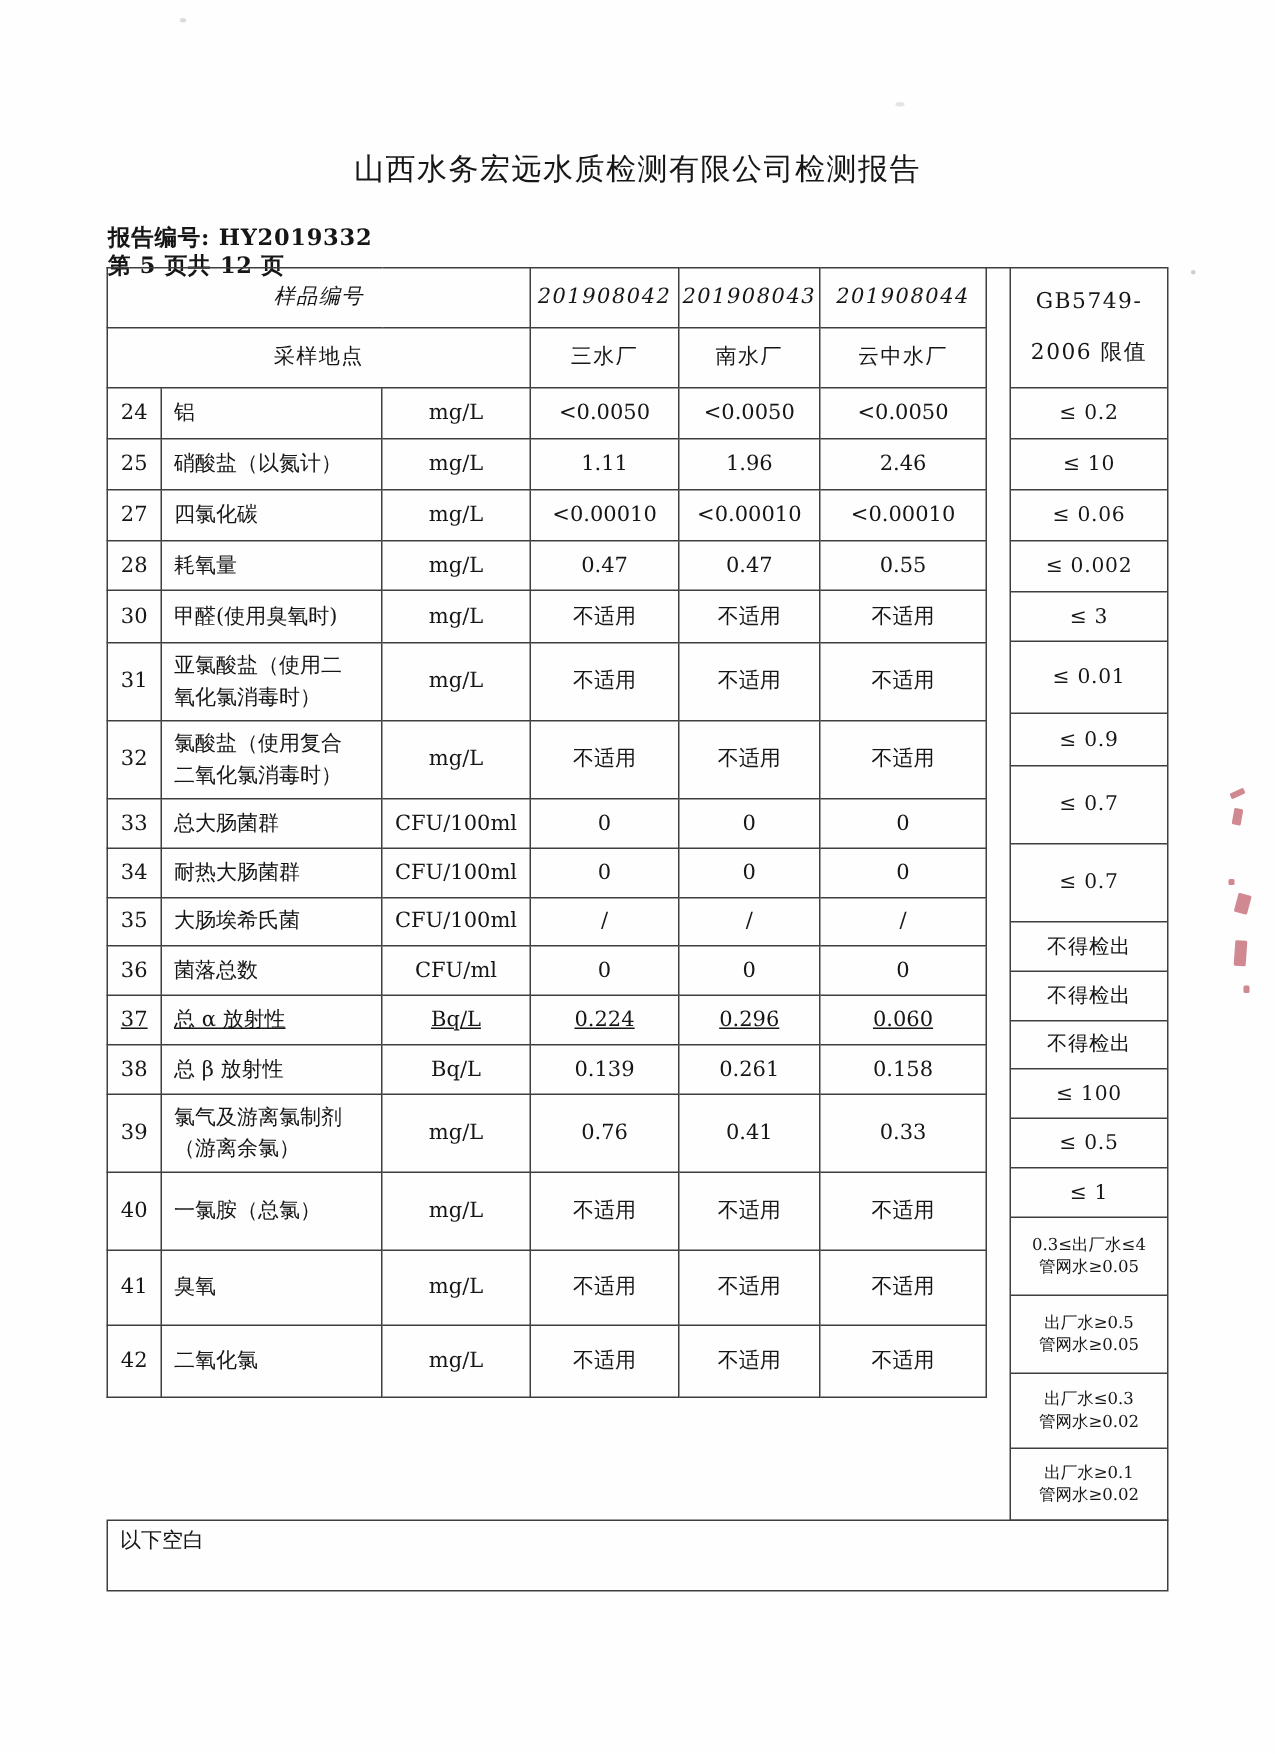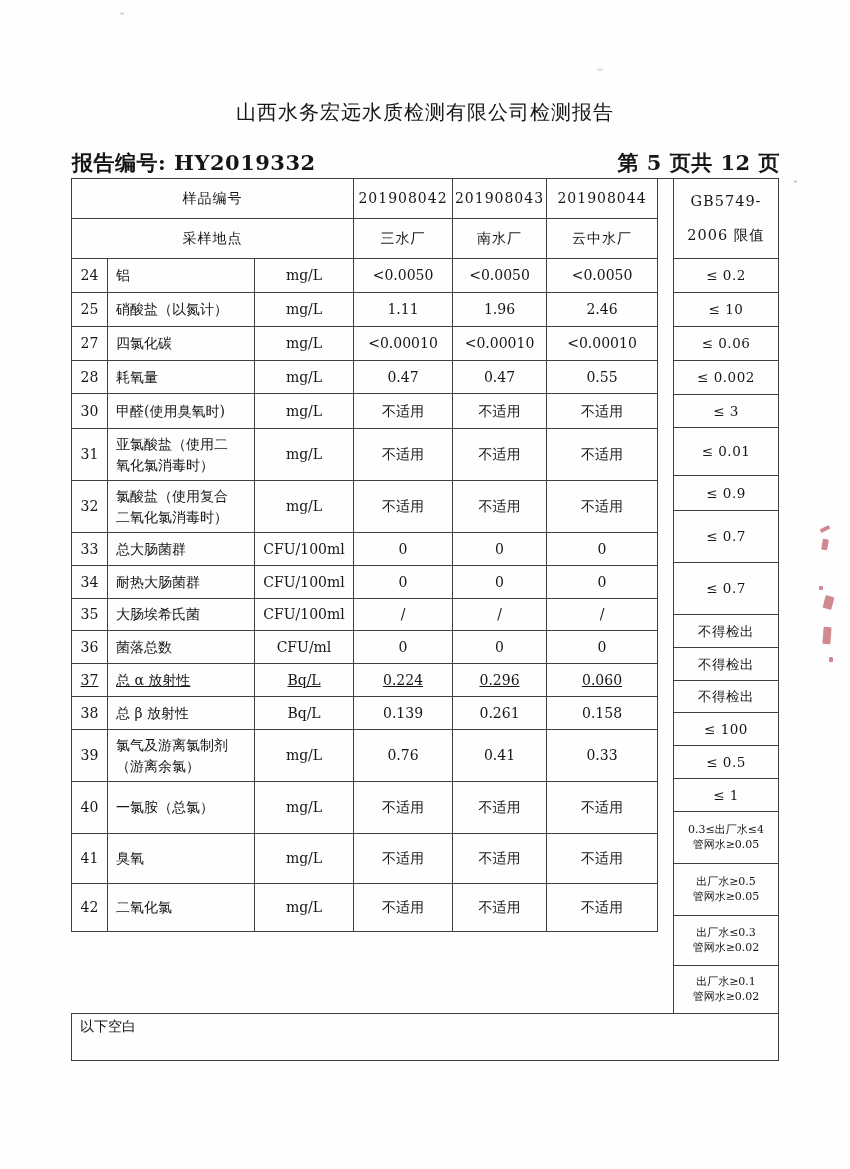--- a/index.html
+++ b/index.html
@@ -19,21 +19,21 @@
   
   .title{
     position:absolute;left:0;top:99px;width:100%;
     text-align:center;
     font-family:"DejaVu Sans","Liberation Sans",sans-serif;
     font-size:20px;font-weight:400;letter-spacing:1px;
   }
   .meta{
     position:absolute;left:72px;top:149px;width:708px;
     display:flex;justify-content:space-between;align-items:flex-start;
-    font-size:21px;font-weight:700;letter-spacing:.5px;
+    font-size:15px;font-weight:700;letter-spacing:.5px;flex-direction:column;
   }
   
   .tablewrap{position:absolute;left:71px;top:178px;width:708px;height:883px;}
   table.main{
     position:absolute;left:0;top:0;
     width:586px;border-collapse:collapse;table-layout:fixed;
   }
   table.main th,table.main td{
     border:1px solid var(--bc);
     font-weight:normal;text-align:center;vertical-align:middle;
@@ -88,21 +88,21 @@
     <table class="main" id="main-table">
       <colgroup>
         <col style="width:36px">
           <col style="width:147px">
           <col style="width:99px">
         <col style="width:99px">
           <col style="width:94px">
           <col style="width:111px">
       </colgroup>
       <thead id="main-thead">
-          <tr style="height: 40px;">
+          <tr style="height: 40px; font-style: italic;">
             <th colspan="3">样品编号</th>
             <th>201908042</th>
             <th>201908043</th>
             <th>201908044</th>
           </tr>
           <tr style="height: 40px;">
             <th colspan="3">采样地点</th>
             <th>三水厂</th>
             <th>南水厂</th>
             <th>云中水厂</th>

